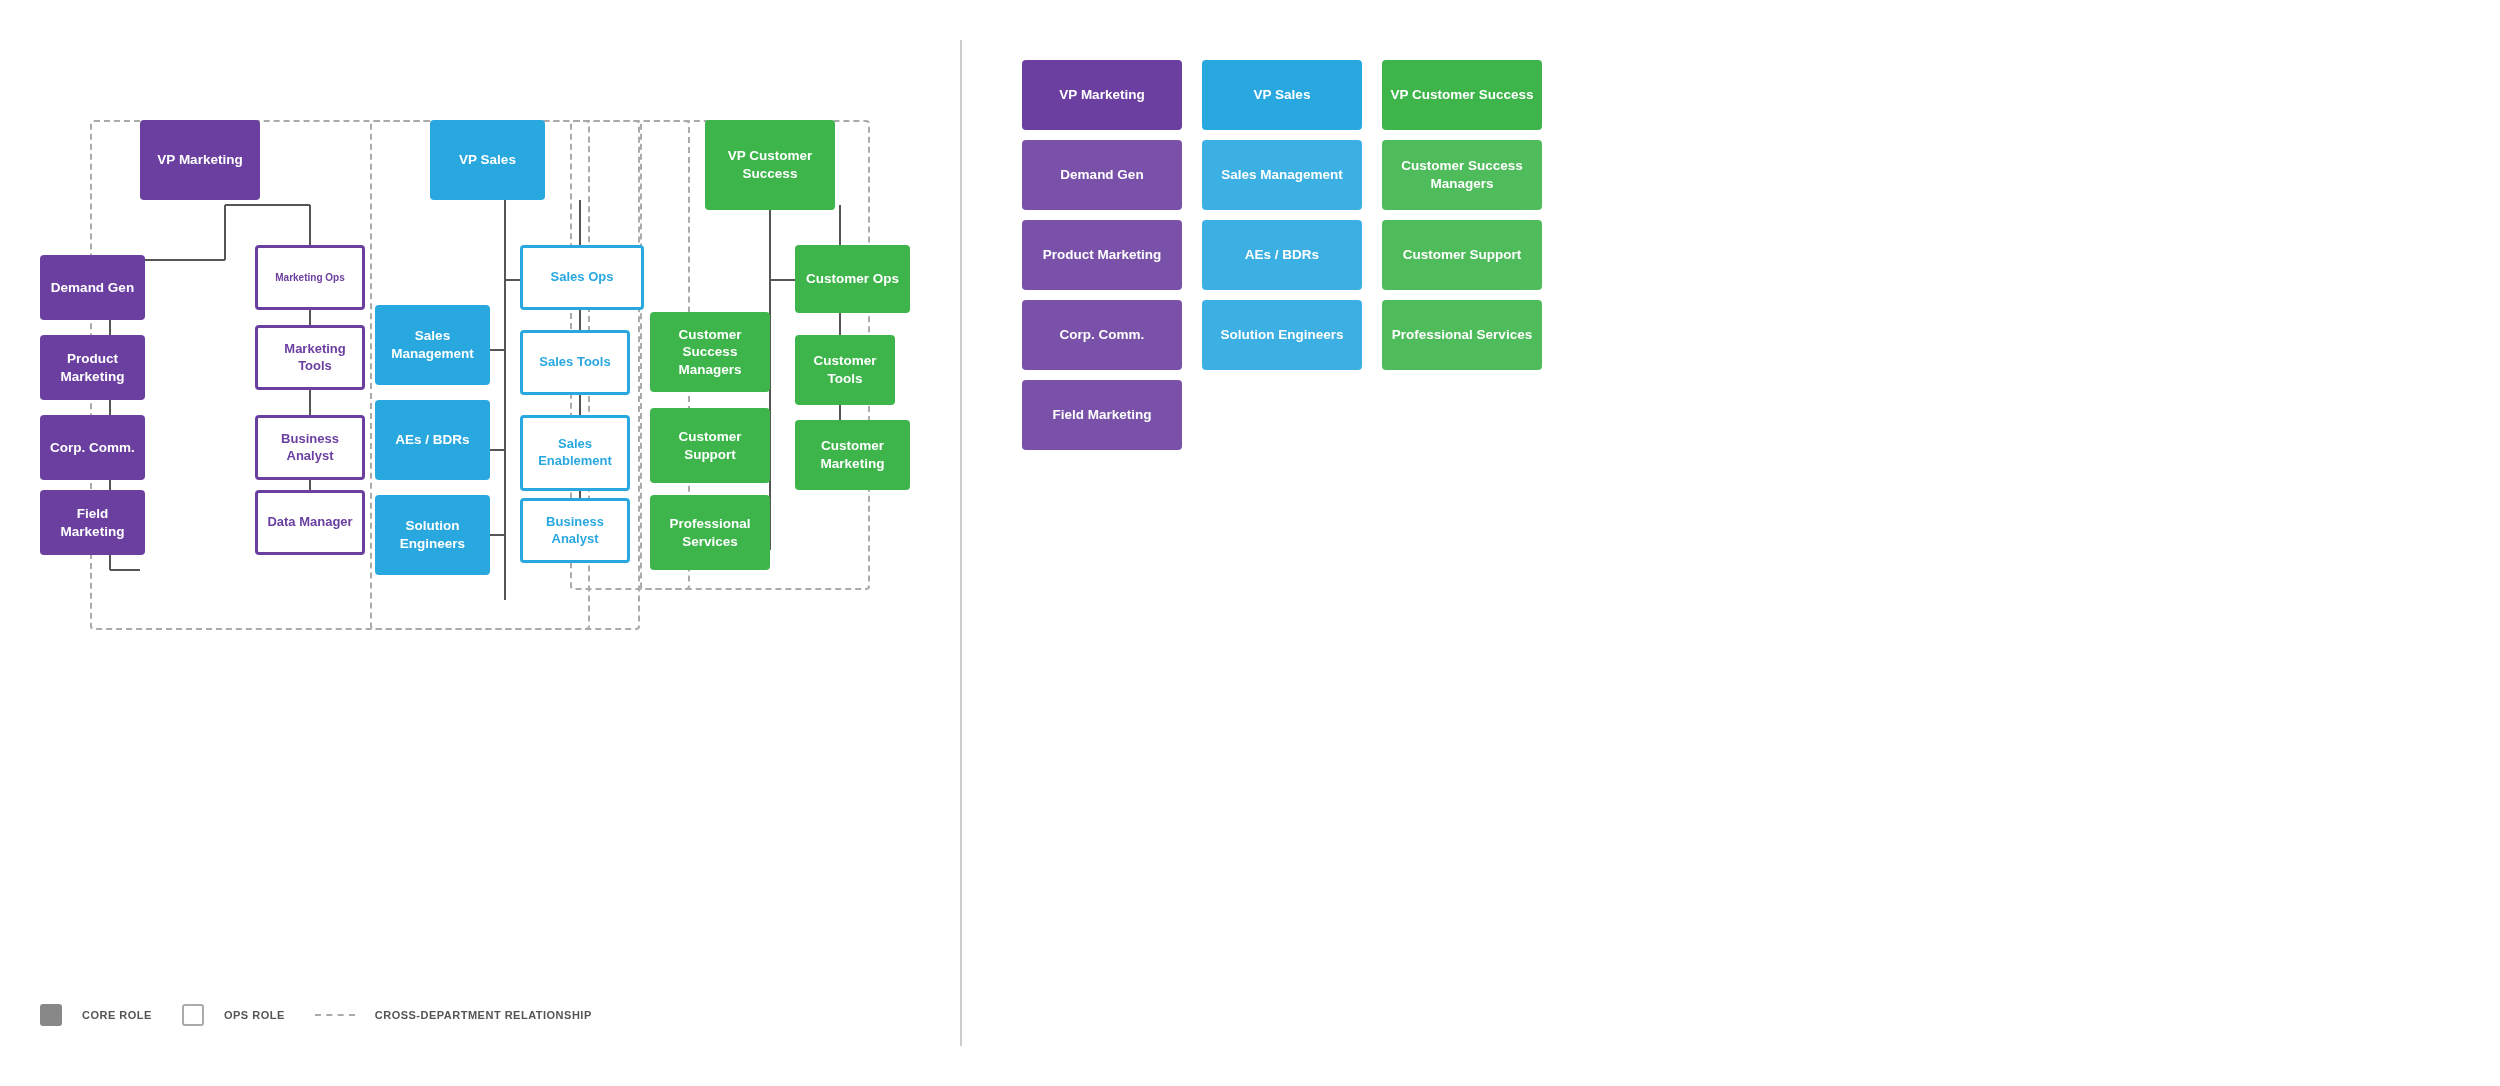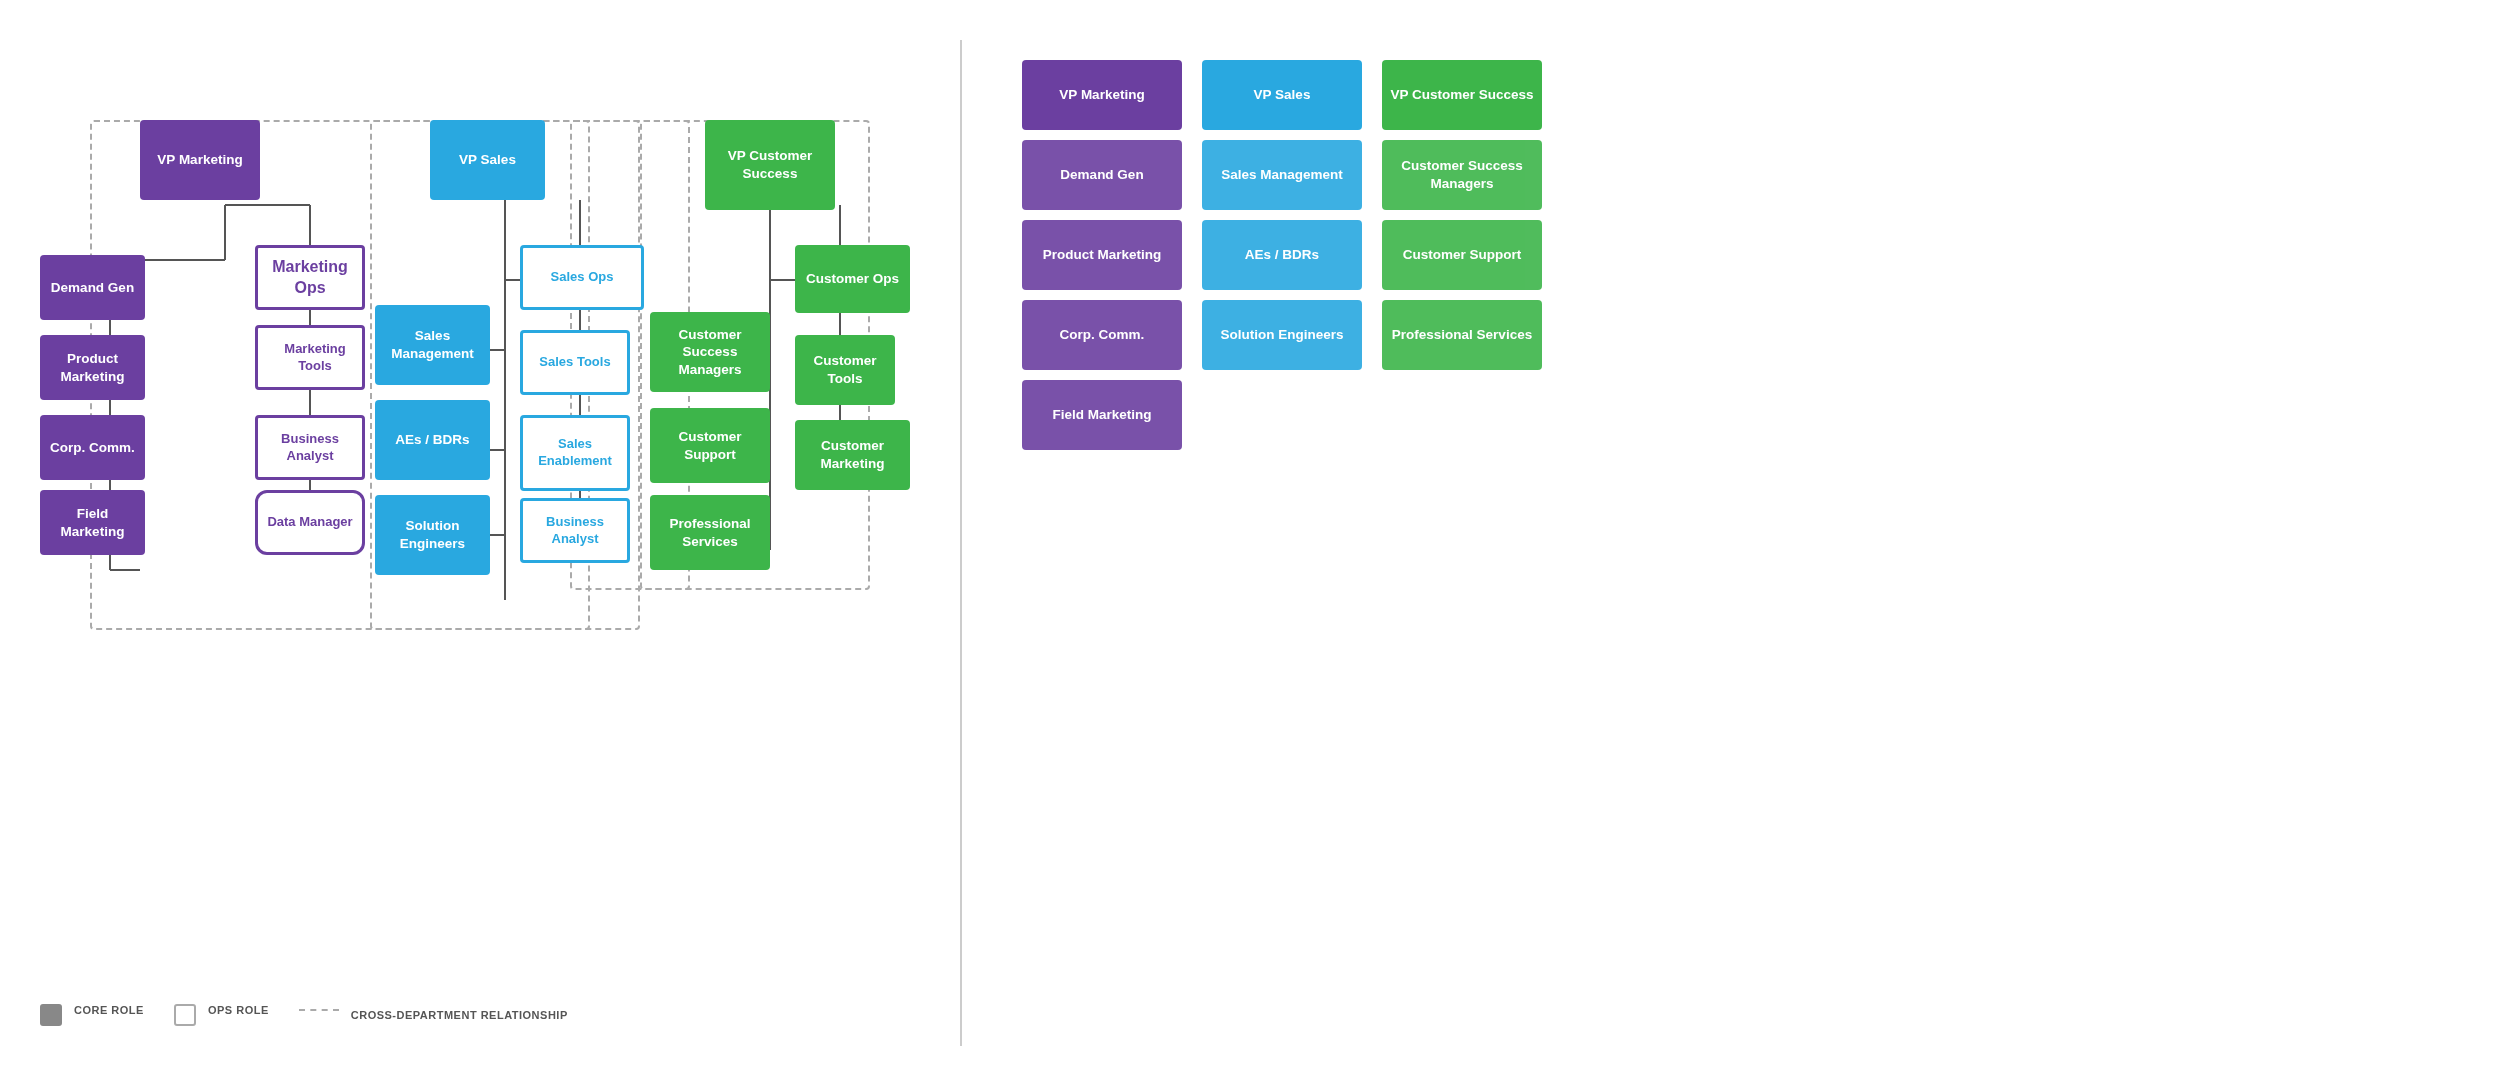--- a/index.html
+++ b/index.html
@@ -120,21 +120,22 @@
       display: flex;
       align-items: center;
       gap: 30px;
       font-size: 11px;
       color: #555;
       font-weight: 700;
       letter-spacing: 0.5px;
     }
     .legend-item {
       display: flex;
-      gap: 12px;
+      align-items: center;
+      gap: 20px;
     }
     .legend-swatch {
       width: 22px;
       height: 22px;
       border-radius: 3px;
     }
     .legend-swatch-outline {
       width: 22px;
       height: 22px;
       border-radius: 3px;
@@ -225,32 +226,32 @@
 
       <div class="org-box box-purple" style="left:0px;top:355px;width:105px;height:65px;">
         <span>Corp. Comm.</span>
       </div>
 
       <div class="org-box box-purple" style="left:0px;top:430px;width:105px;height:65px;">
         <span>Field Marketing</span>
       </div>
 
       <div class="org-box-outline box-outline-purple" style="left:215px;top:185px;width:110px;height:65px;">
-        <span style="color:#6b3fa0;font-weight:700;font-size:16px;">Marketing Ops</span>
+        <span style="color:#6b3fa0;font-weight:700;font-size:10px;">Marketing Ops</span>
       </div>
 
       <div class="org-box-outline box-outline-purple" style="left:215px;top:265px;width:110px;height:65px;padding-left:18px;">
         <span style="color:#6b3fa0;font-weight:700;font-size:13px;">Marketing Tools</span>
       </div>
 
       <div class="org-box-outline box-outline-purple" style="left:215px;top:355px;width:110px;height:65px;">
         <span style="color:#6b3fa0;font-weight:700;font-size:13px;">Business Analyst</span>
       </div>
 
-      <div class="org-box-outline box-outline-purple" style="left:215px;top:430px;width:110px;height:65px;border-radius:12px;">
+      <div class="org-box-outline box-outline-purple" style="left:215px;top:430px;width:110px;height:65px;">
         <span style="color:#6b3fa0;font-weight:700;font-size:13px;">Data Manager</span>
       </div>
 
       <div class="org-box box-blue" style="left:390px;top:60px;width:115px;height:80px;">
         <span>VP Sales</span>
       </div>
 
       <div class="org-box box-blue" style="left:335px;top:245px;width:115px;height:80px;">
         <span>Sales Management</span>
       </div>

